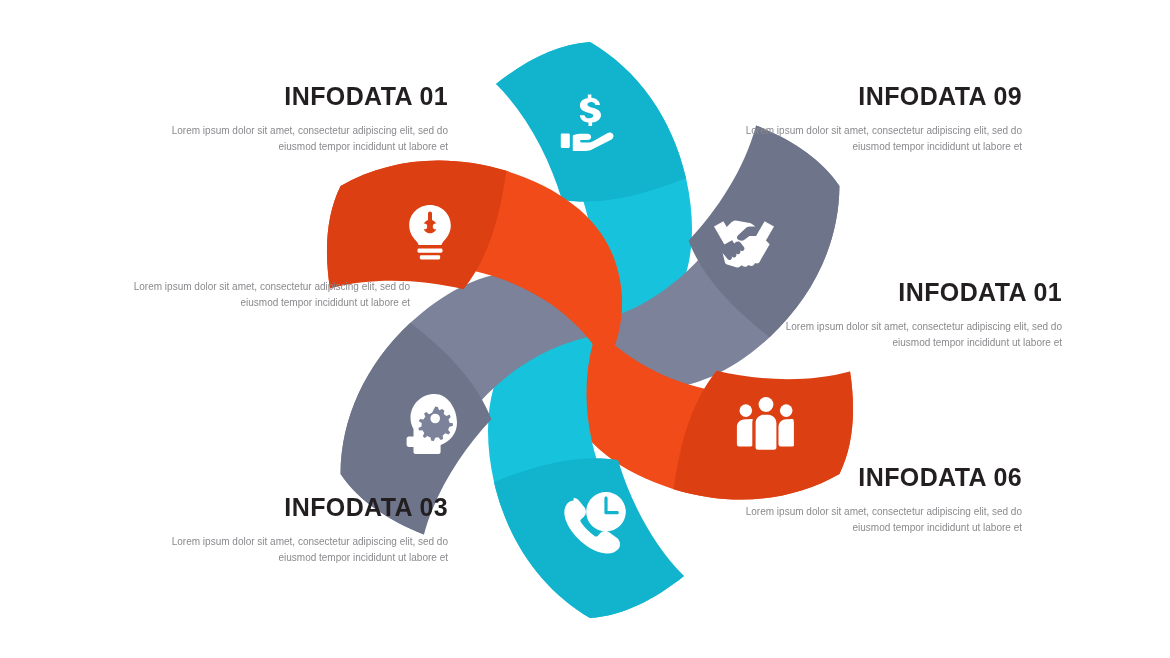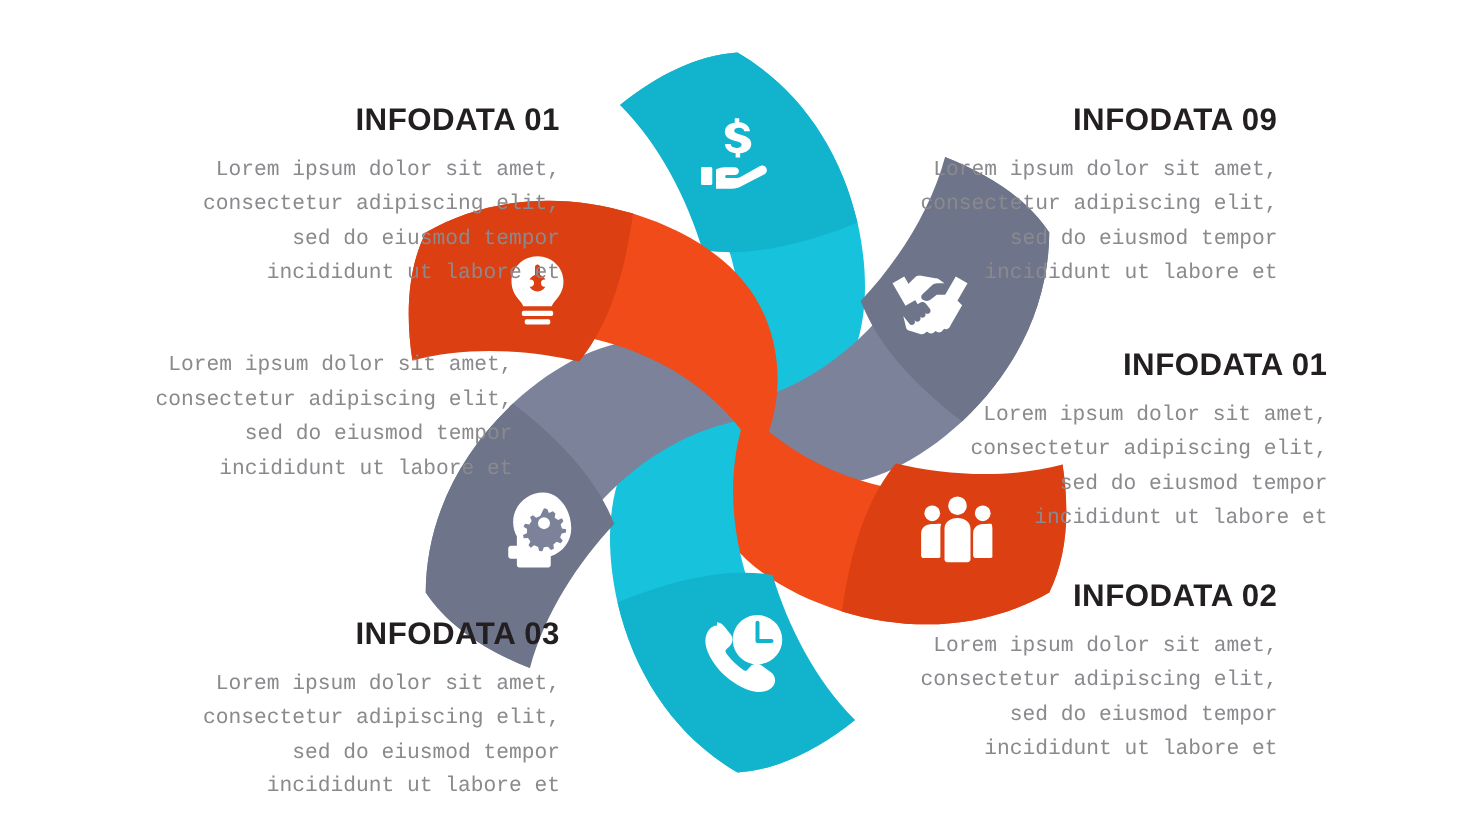--- a/index.html
+++ b/index.html
@@ -35,23 +35,23 @@
     font-family: "Liberation Sans", sans-serif;
     font-weight: bold;
     font-size: 25px;
     letter-spacing: 0.4px;
     color: #231f20;
     margin: 0 0 12px 0;
     line-height: 1.1;
     white-space: nowrap;
   }
   .info-desc {
-    font-family: Liberation Mono, monospace;
+    font-family: Liberation Sans, sans-serif;
     font-weight: normal;
-    font-size: 17px;
+    font-size: 10px;
     line-height: 1.62;
     color: #8a8a8e;
     margin: 0;
   }
 
   
   #block-01 { left: 148px; top: 83px;  }
   #block-02 { left: 110px; top: 279px; }
   #block-03 { left: 148px; top: 494px; }
 
@@ -283,17 +283,17 @@
     <h2 class="info-title">INFODATA 09</h2>
     <p class="info-desc">Lorem ipsum dolor sit amet, consectetur adipiscing elit, sed do eiusmod tempor incididunt ut labore et</p>
   </div>
 
   <div class="info-block right" id="block-05">
     <h2 class="info-title">INFODATA 01</h2>
     <p class="info-desc">Lorem ipsum dolor sit amet, consectetur adipiscing elit, sed do eiusmod tempor incididunt ut labore et</p>
   </div>
 
   <div class="info-block right" id="block-06">
-    <h2 class="info-title">INFODATA 02</h2>
+    <h2 class="info-title">INFODATA 06</h2>
     <p class="info-desc">Lorem ipsum dolor sit amet, consectetur adipiscing elit, sed do eiusmod tempor incididunt ut labore et</p>
   </div>
 
 </div>
 
 </body></html>

